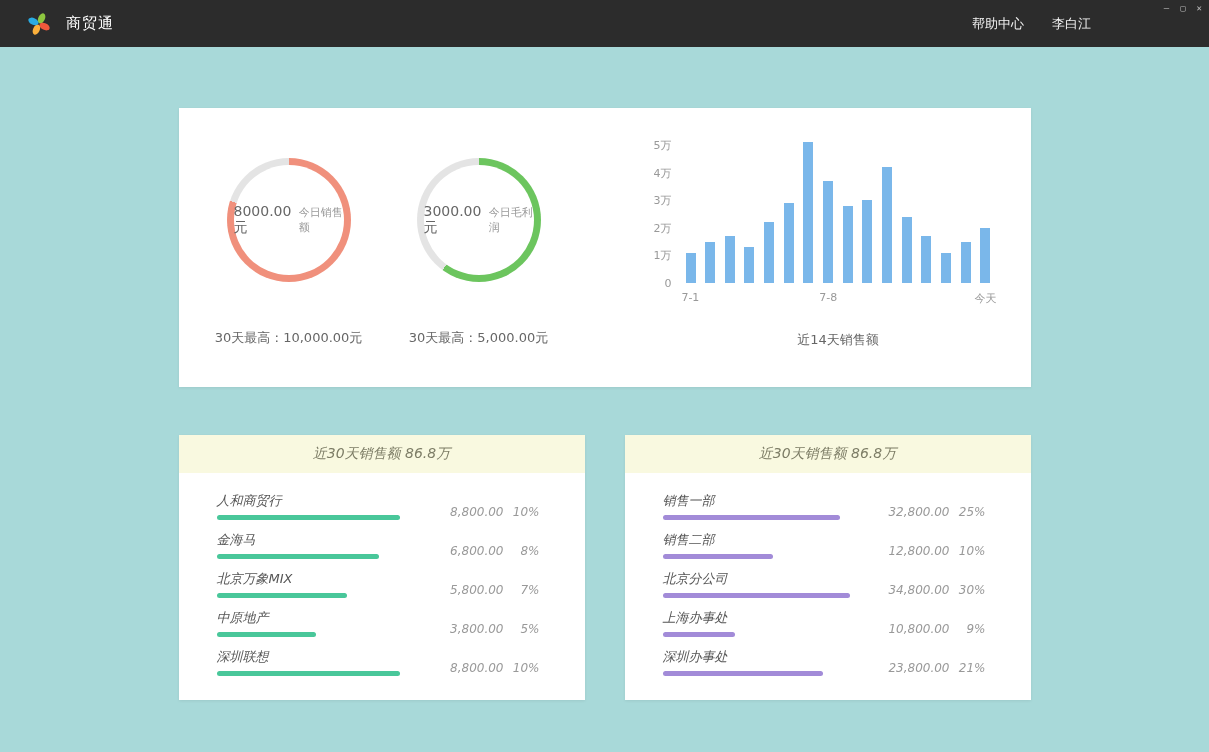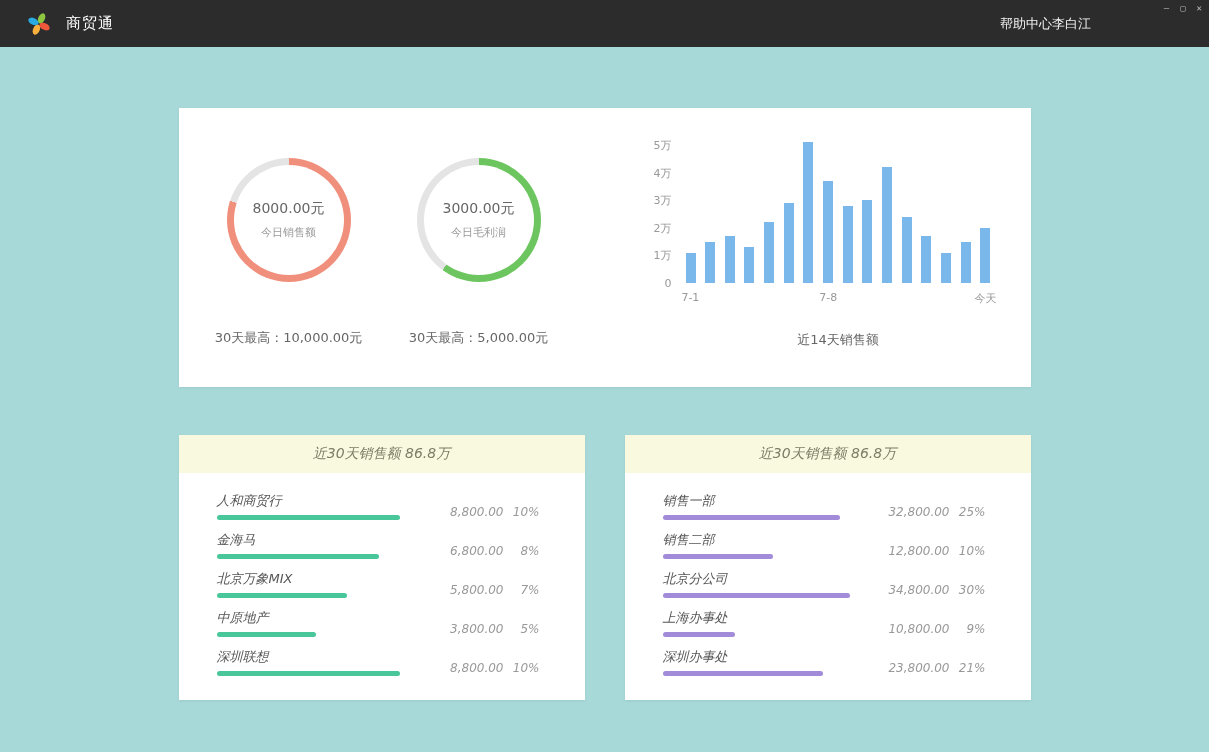--- a/index.html
+++ b/index.html
@@ -9,33 +9,33 @@
     font-family:"DejaVu Sans","Liberation Sans",sans-serif;
     -webkit-font-smoothing:antialiased;
   }
   
   .topbar{
     height:47px;background:#2c2c2c;display:flex;align-items:center;
     padding:0 0 0 26px;position:relative;box-sizing:border-box;
   }
   .logo{width:26px;height:26px;display:block;}
   .app-title{color:#ffffff;font-size:15px;margin-left:14px;letter-spacing:1px;}
-  .topbar-right{margin-left:auto;display:flex;align-items:center;padding-right:118px;}
+  .topbar-right{margin-left:auto;display:flex;align-items:center;gap:28px;padding-right:118px;}
   .topbar-link{color:#f2f2f2;font-size:13px;cursor:pointer;}
   .win-controls{position:absolute;top:2px;right:7px;display:flex;gap:11px;}
   .win-btn{color:#b9b9b9;font-size:9px;line-height:12px;cursor:pointer;font-family:"DejaVu Sans Mono",monospace;}
   
   .main{width:852px;margin:61px auto 0 auto;}
   .card{background:#ffffff;box-shadow:0 1px 3px rgba(0,0,0,0.07);}
   .overview-card{height:279px;display:flex;padding:0 40px 0 15px;box-sizing:border-box;}
   
   .donut-col{width:190px;padding-top:50px;display:flex;flex-direction:column;align-items:center;flex:none;}
   .donut{width:124px;height:124px;border-radius:50%;position:relative;}
   .donut-hole{position:absolute;inset:7px;background:#ffffff;border-radius:50%;
-    display:flex;flex-direction:column;align-items:center;justify-content:center;gap:7px;}
+    display:flex;flex-direction:row;align-items:center;justify-content:center;gap:7px;}
   .donut-value{font-size:14px;color:#666666;}
   .donut-label{font-size:11px;color:#999999;}
   .donut-footnote{margin-top:47px;font-size:13px;color:#666666;white-space:nowrap;}
   
   .chart-col{flex:1;padding-top:37px;display:flex;}
   .y-labels{width:112px;height:138px;position:relative;flex:none;box-sizing:border-box;}
   .y-labels span{position:absolute;right:14px;transform:translateY(-50%);font-size:11px;color:#999999;}
   .plot{flex:1;display:flex;flex-direction:column;}
   .bars{height:138px;display:flex;justify-content:space-between;align-items:flex-end;overflow:visible;}
   .bar{width:10px;flex:none;}

